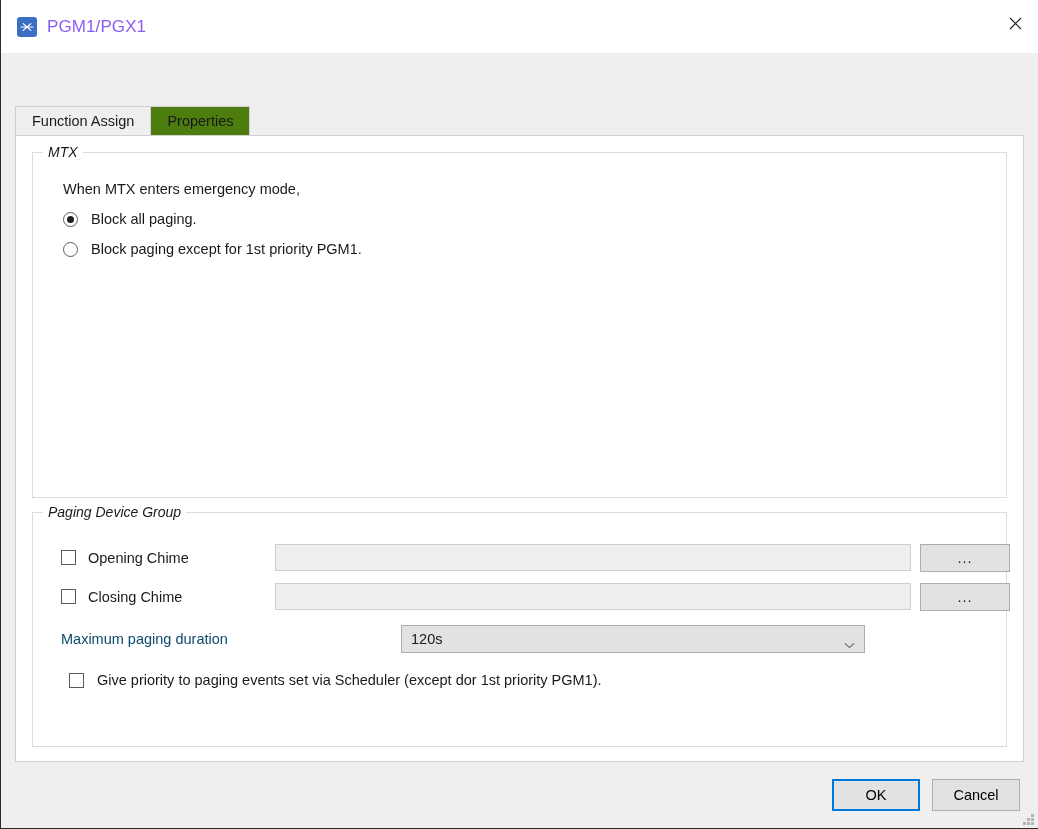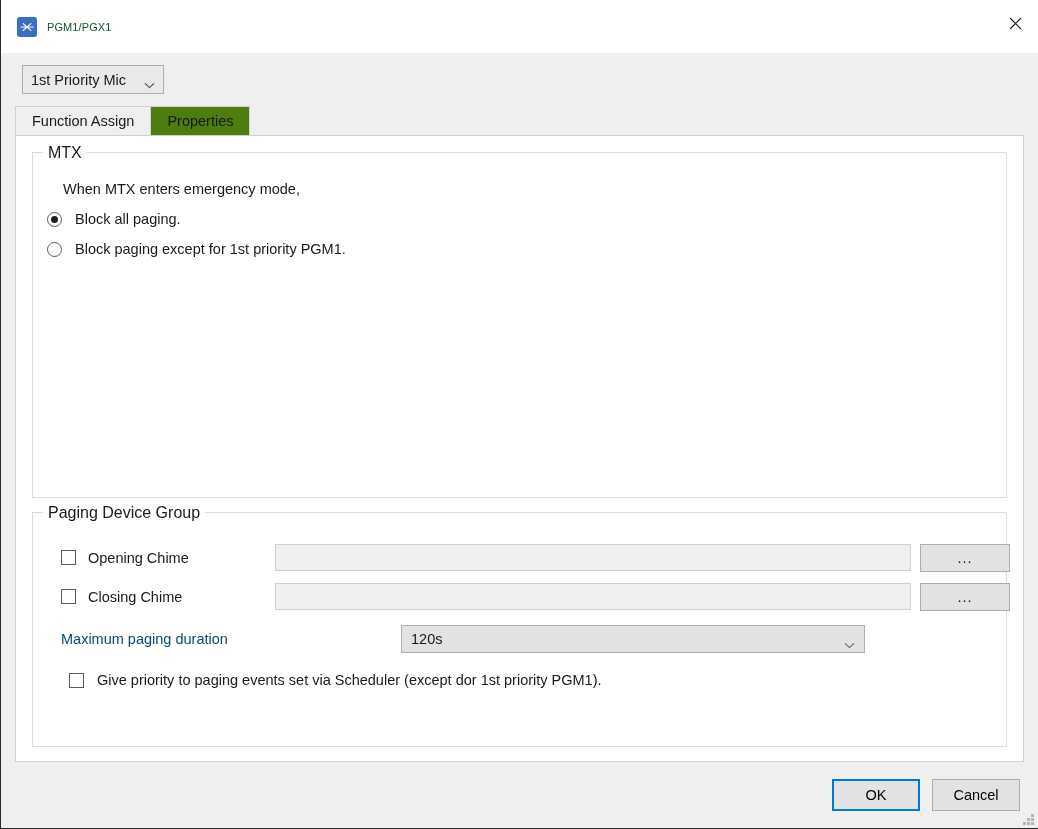--- a/index.html
+++ b/index.html
@@ -45,22 +45,22 @@
     margin-left: 16px;
     margin-right: 10px;
     border-radius: 3px;
     background: #3a6fc4;
     display: flex;
     align-items: center;
     justify-content: center;
     flex: 0 0 auto;
   }
   #title-text {
-    font-size: 11px;
-    color: #14532d;
+    font-size: 17px;
+    color: #8b5cf6;
     letter-spacing: 0.1px;
   }
   #close-button {
     position: absolute;
     right: 0; top: 0;
     width: 46px;
     height: 46px;
     display: flex;
     align-items: center;
     justify-content: center;
@@ -153,23 +153,24 @@
     border: 1px solid #dcdcdc;
     position: relative;
     box-sizing: border-box;
   }
   .groupbox > .gb-title {
     position: absolute;
     top: -10px;
     left: 10px;
     background: #ffffff;
     padding: 0 5px;
-    font-size: 16px;
+    font-size: 14px;
     color: #1a1a1a;
     line-height: 19px;
+    font-style: italic;
   }
   #mtx-group {
     height: 346px;
     flex: 0 0 auto;
   }
   #pdg-group {
     margin-top: 14px;
     flex: 1 1 auto;
   }
   .gb-body { padding: 22px 0 0 0; }
@@ -177,21 +178,21 @@
   
   .intro-text {
     font-size: 14.5px;
     color: #1a1a1a;
     margin: 6px 0 0 30px;
   }
   .option-row {
     display: flex;
     align-items: center;
     margin-top: 14px;
-    margin-left: 14px;
+    margin-left: 30px;
     cursor: pointer;
   }
   .radio {
     width: 15px; height: 15px;
     border-radius: 50%;
     border: 1.3px solid #5a5a5a;
     background: #ffffff;
     box-sizing: border-box;
     flex: 0 0 auto;
     display: flex;
@@ -356,28 +357,20 @@
     </div>
     <div id="title-text">PGM1/PGX1</div>
     <div id="close-button">
       <svg width="13" height="13" viewBox="0 0 13 13" aria-hidden="true">
         <path d="M1 1 L12 12 M12 1 L1 12" stroke="#1a1a1a" stroke-width="1.1" fill="none"></path>
       </svg>
     </div>
   </div>
 
   <div id="header-row">
-    <div id="priority-select">
-      <span class="sel-label">1st Priority Mic</span>
-      <span class="chevron">
-        <svg width="11" height="7" viewBox="0 0 11 7" aria-hidden="true">
-          <path d="M1 1.4 L5.5 5.6 L10 1.4" stroke="#444444" stroke-width="1.1" fill="none"></path>
-        </svg>
-      </span>
-    </div>
   </div>
 
   <div id="tabstrip">
     <div class="tab">Function Assign</div>
     <div class="tab active">Properties</div>
   </div>
 
   <div id="tabpanel">
 
     <div class="groupbox" id="mtx-group">

